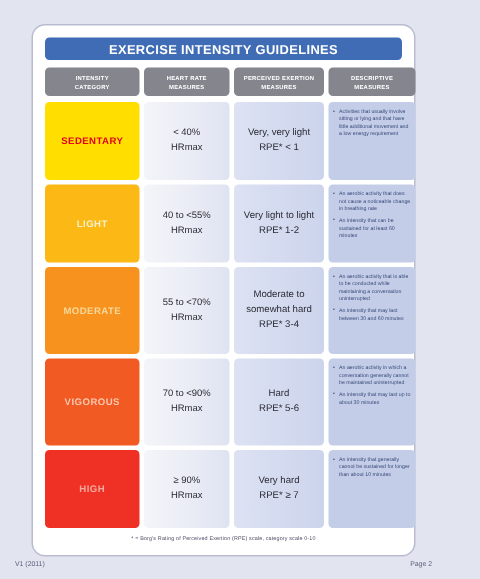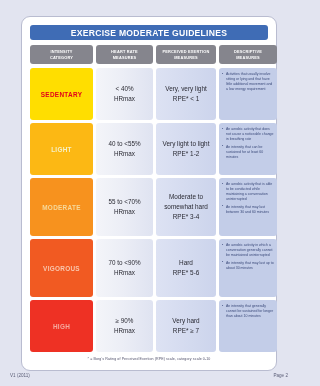--- a/index.html
+++ b/index.html
@@ -195,21 +195,21 @@
 </style>
 </head>
 <body>
 
 <div id="page">
 
   <div id="card">
     <div id="card-inner">
 
       <div class="title-bar">
-        <span class="title-text">EXERCISE MODERATE GUIDELINES</span>
+        <span class="title-text">EXERCISE INTENSITY GUIDELINES</span>
       </div>
 
       <div class="grid">
 
         <div class="col-head">
           <span class="ch-text">INTENSITY<br>CATEGORY</span>
         </div>
         <div class="col-head">
           <span class="ch-text">HEART RATE<br>MEASURES</span>
         </div>

